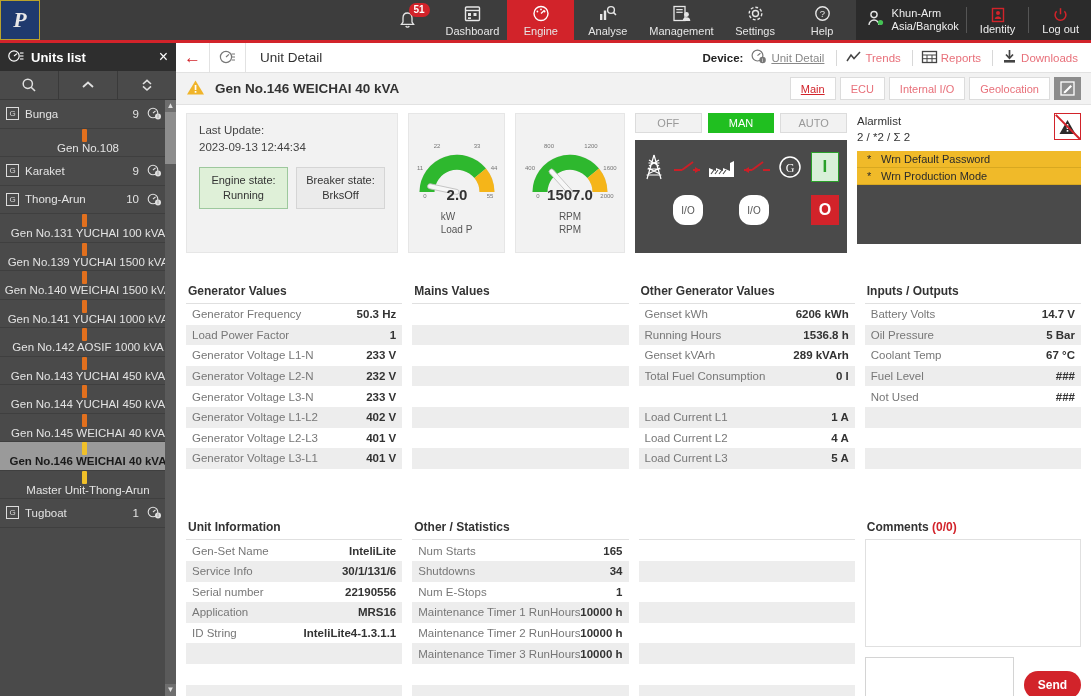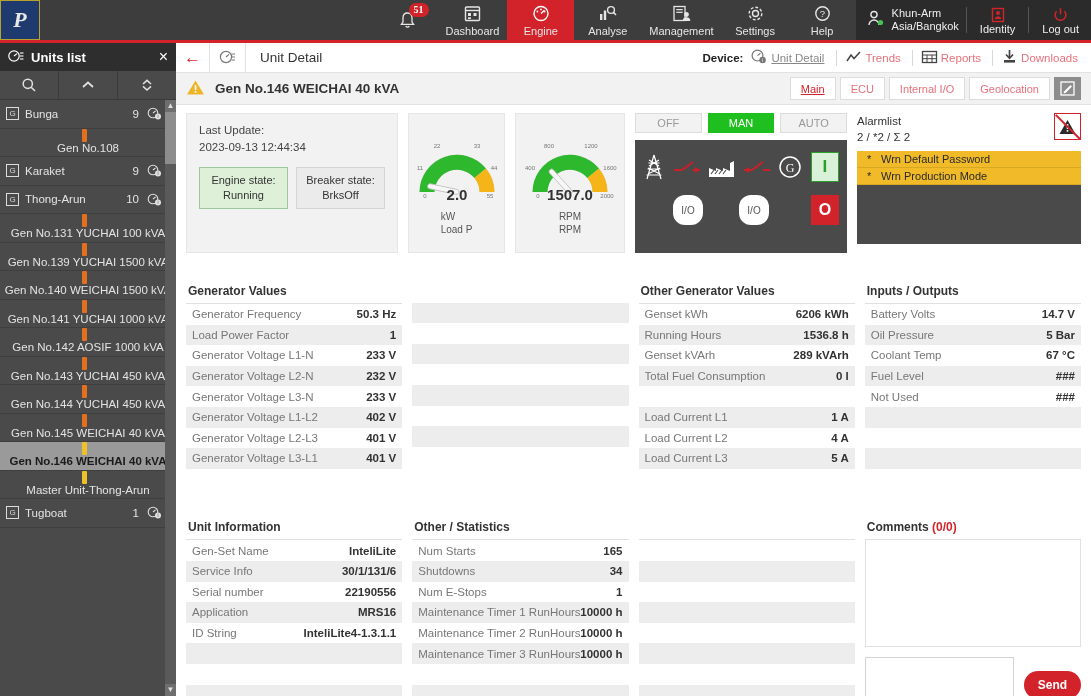--- a/index.html
+++ b/index.html
@@ -31,21 +31,21 @@
     display: flex; flex-direction: column; align-items: center; justify-content: center;
     color: #e6e6e6; font-size: 11px; cursor: pointer; position: relative;
   }
   .nav-item.active { background: #d2232a; }
   .nav-item .ico { height: 19px; display:flex; align-items:center; justify-content:center; margin-bottom: 2px;}
   .nav-item .lbl { white-space: nowrap; }
   .bell-wrap { width: 60px; position: relative; display: flex; align-items: center; justify-content: center; }
   .badge {
     position: absolute; top: 3px; left: 31px;
     background: #d2232a; color: #fff; font-size: 10px; font-weight: bold;
-    border-radius: 9px; padding: 1px 5px; line-height: 12px; font-family: Liberation Serif, serif;
+    border-radius: 9px; padding: 1px 5px; line-height: 12px;
   }
   .user-zone {
     background: #2b2b2b; display: flex; align-items: center; height: 40px;
     padding: 0 6px 0 10px;
   }
   .user-name { color: #eee; font-size: 11px; line-height: 13px; margin-left: 7px; }
   .vsep { width: 1px; height: 26px; background: #555; margin: 0 7px; }
   .u-btn { display: flex; flex-direction: column; align-items: center; color: #eee; font-size: 11px; padding: 0 6px; cursor: pointer;}
   .u-btn .ico { height: 17px; display: flex; align-items: flex-end; }
   .redline { position: absolute; top: 40px; left: 0; width: 1091px; height: 3px; background: #d2232a; }
@@ -683,20 +683,21 @@
               <span class="k">Generator Voltage L3-L1</span>
               <span class="v">401 V</span>
             </div>
             <div class="trow blank">
               <span class="k">&nbsp;</span>
               <span class="v">&nbsp;</span>
             </div>
           </div>
       </div>
       <div class="col">
+        <div class="sec-title">Mains Values</div>
         <div class="tbody">
             <div class="trow blank">
               <span class="k">&nbsp;</span>
               <span class="v">&nbsp;</span>
             </div>
             <div class="trow alt blank">
               <span class="k">&nbsp;</span>
               <span class="v">&nbsp;</span>
             </div>
             <div class="trow blank">

